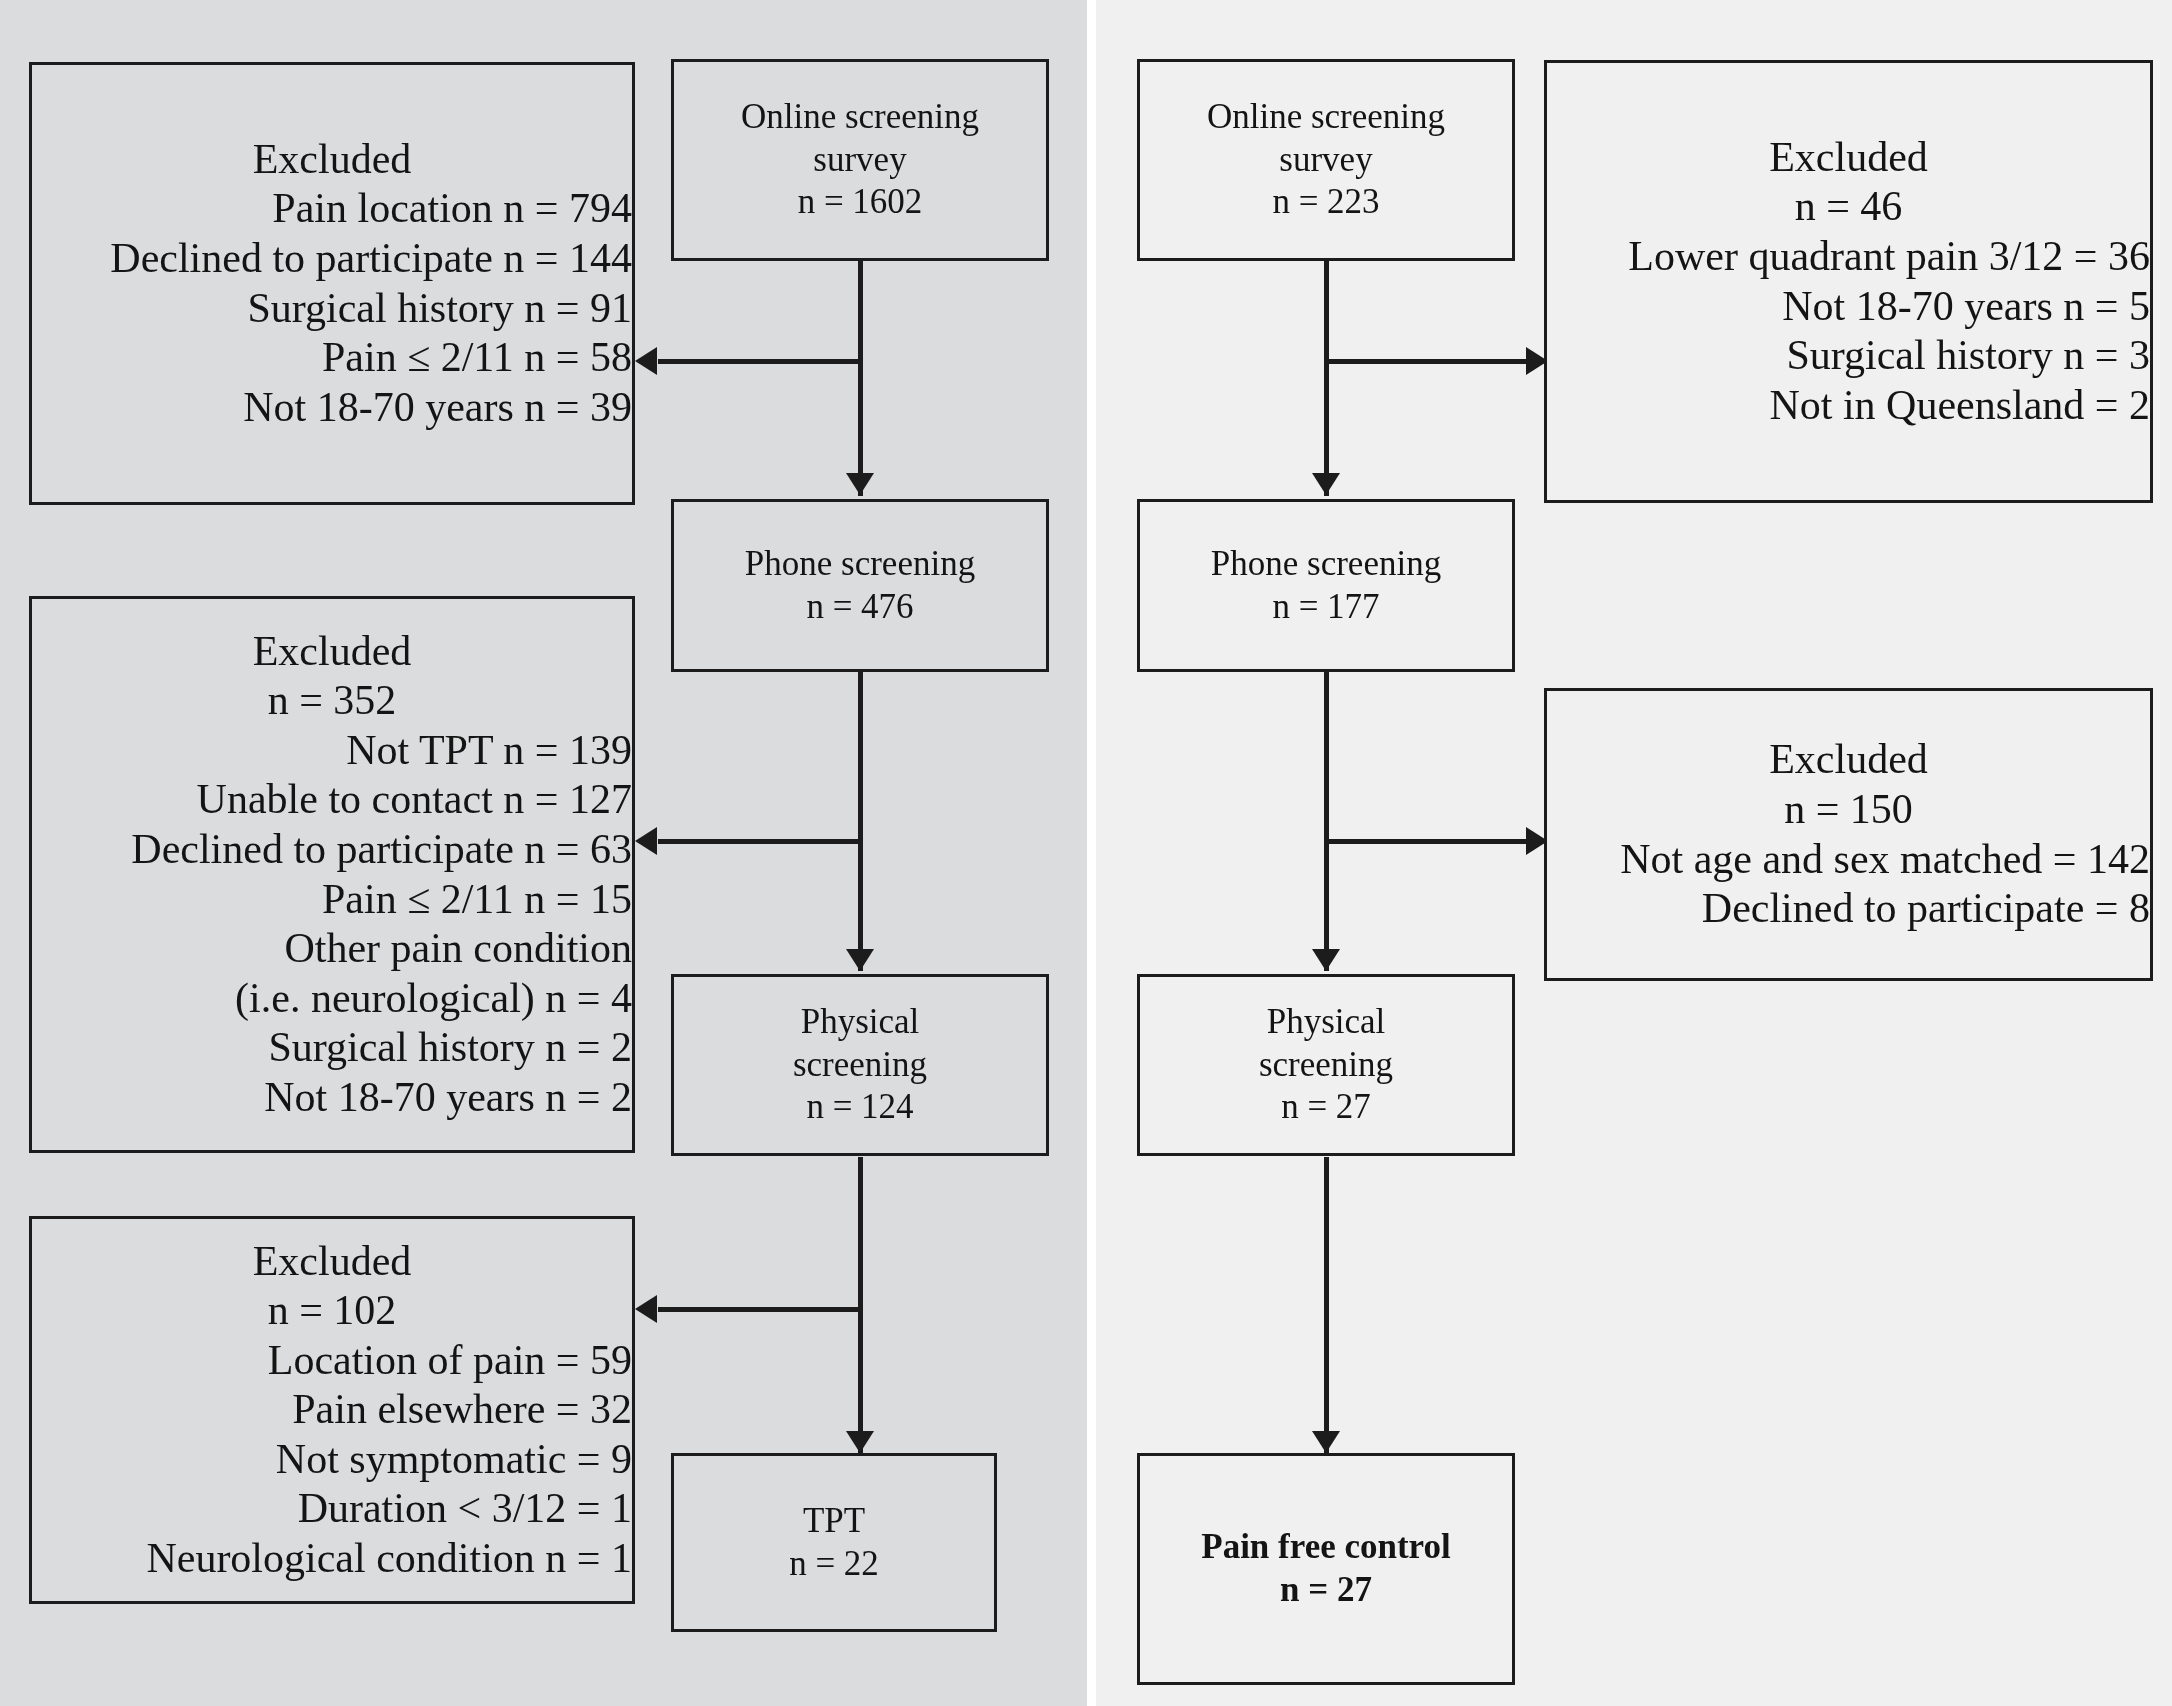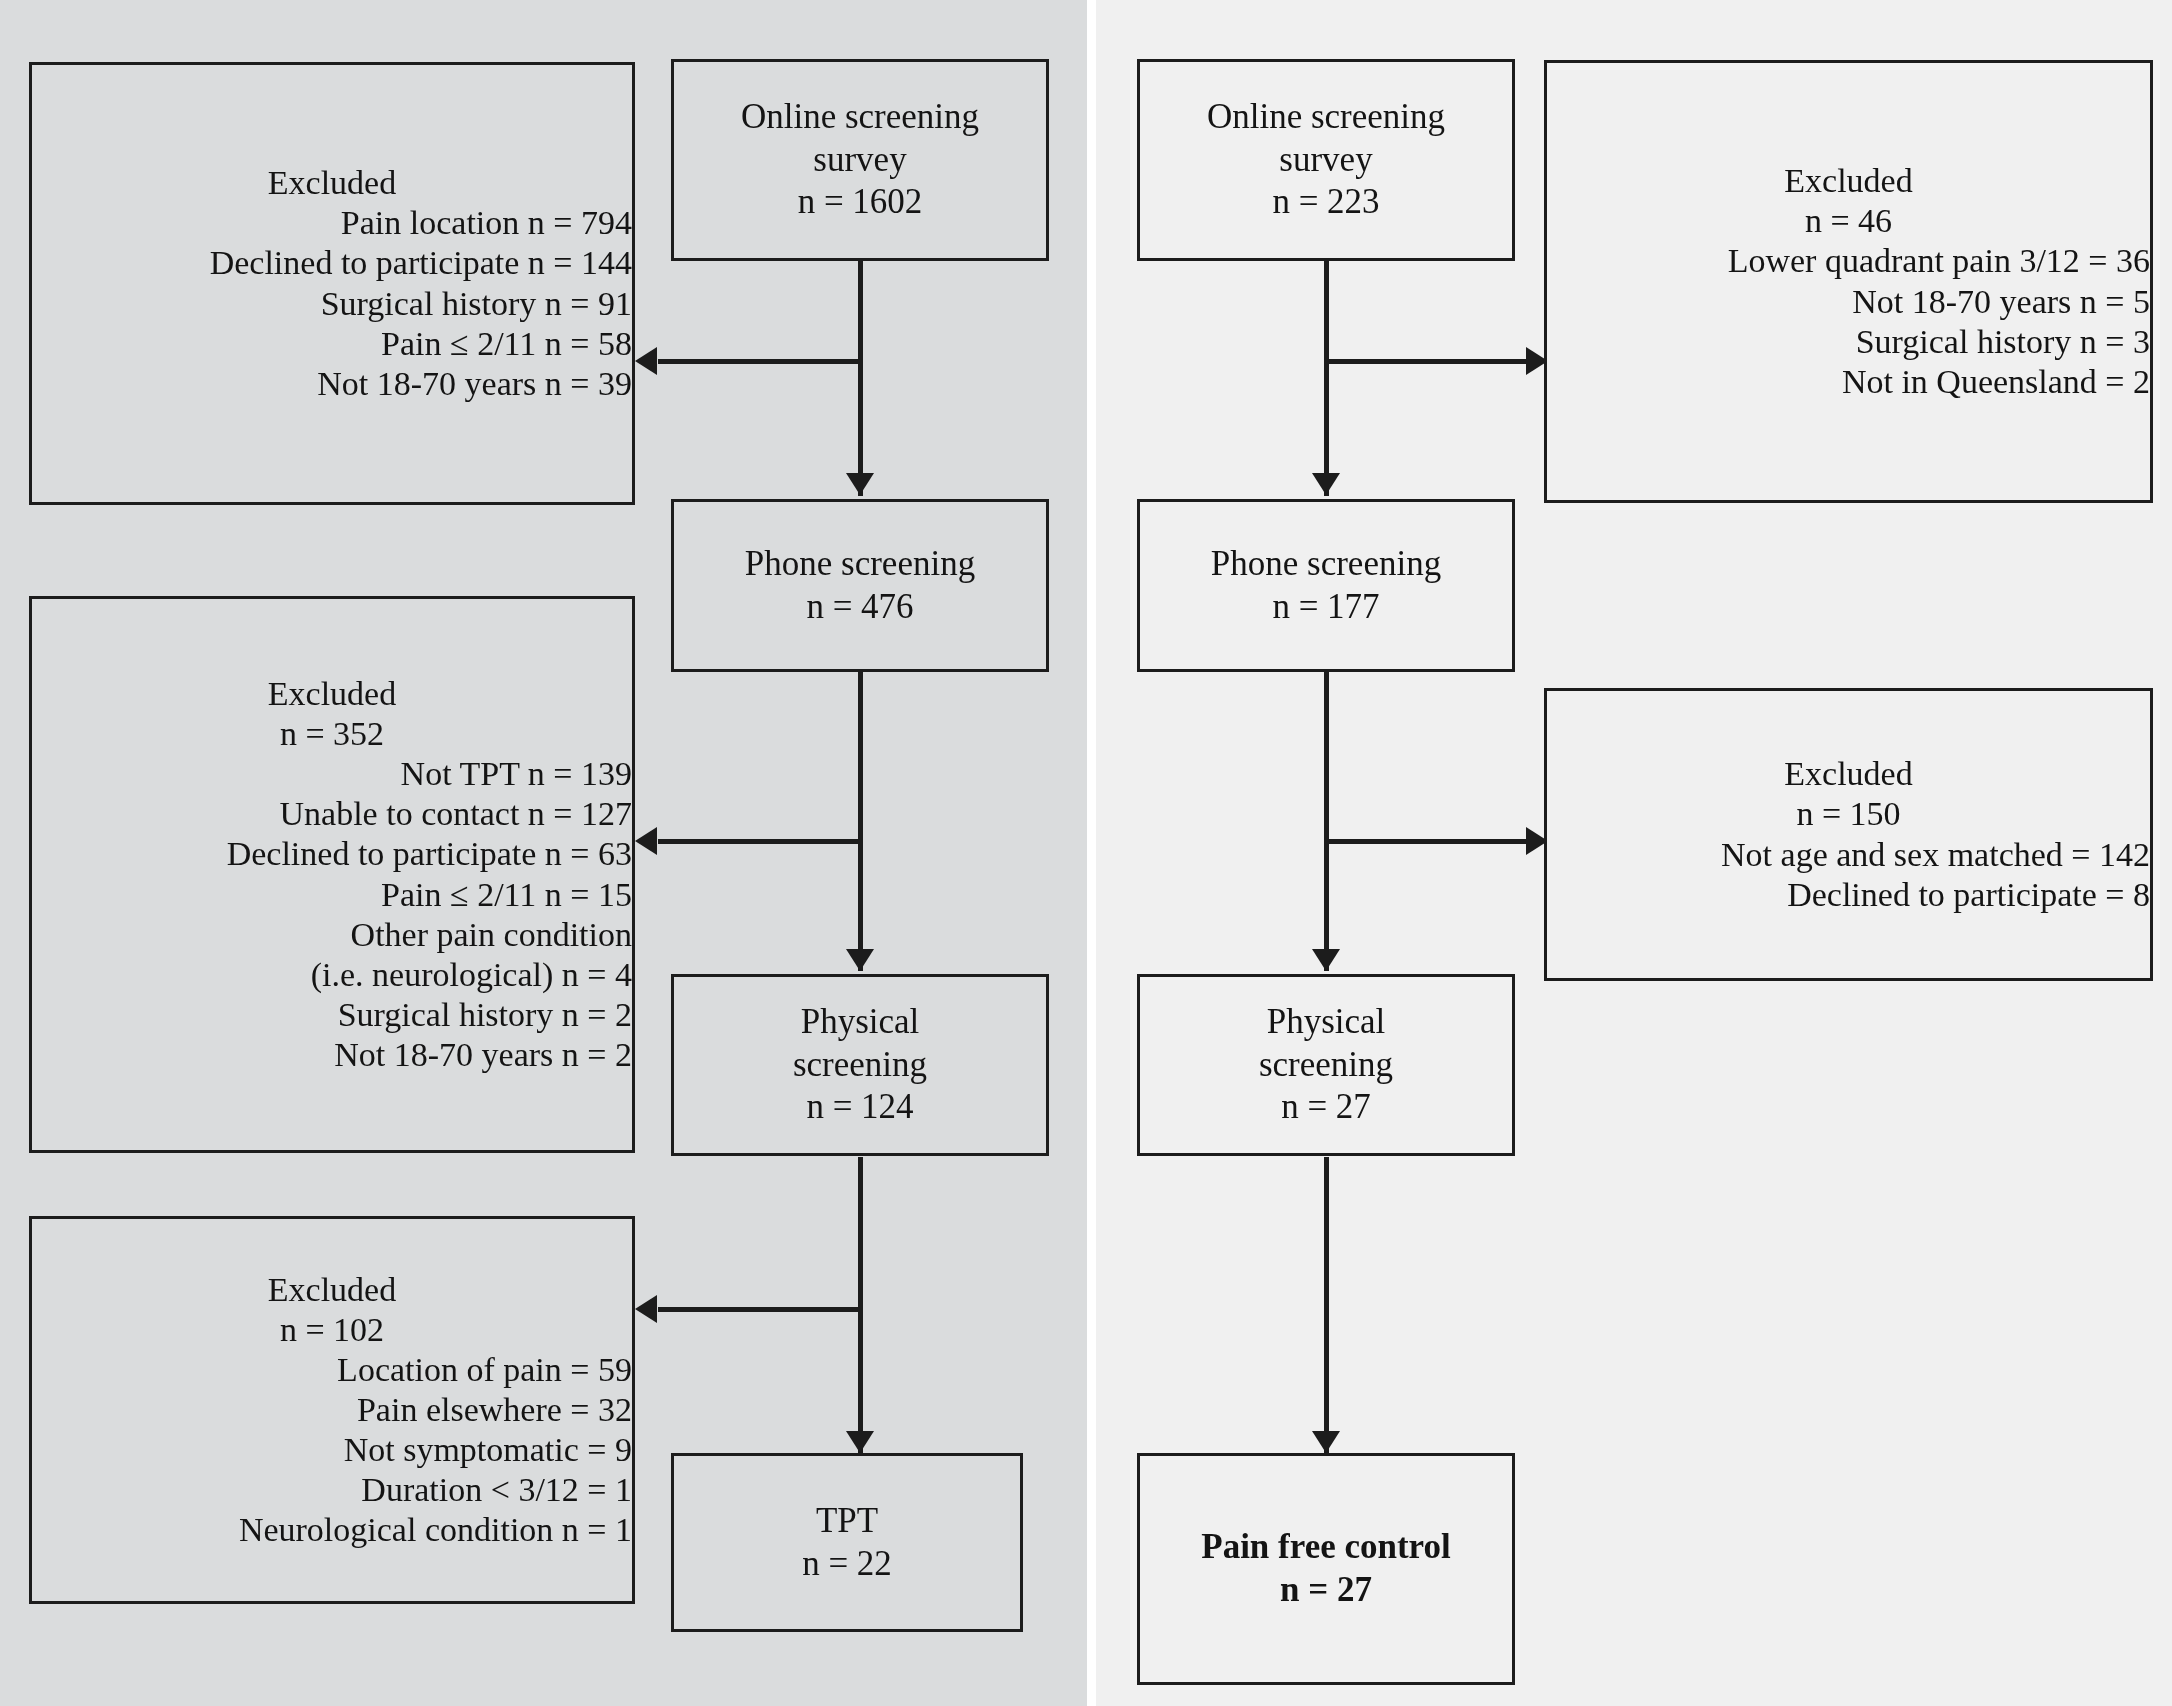--- a/index.html
+++ b/index.html
@@ -31,21 +31,21 @@
     display: flex;
     flex-direction: column;
     justify-content: center;
     color: #141414;
     z-index: 5;
   }
   .node.shaded  { background: #dadcdd; }
   .node.plain   { background: #f0f0f0; }
 
   .node .line {
-    font-size: 34px;
+    font-size: 42px;
     line-height: 1.18;
     white-space: nowrap;
   }
   .node .line.center { text-align: center; }
   .node .line.left   { text-align: right; padding-left: 17px; }
 
   .node.stage .line { font-size: 35px; line-height: 1.22; }
 
   
   .seg {
@@ -157,21 +157,21 @@
     <div class="line center">Phone screening</div>
     <div class="line center">n = 476</div>
   </div>
 
   <div class="node shaded stage" style="left:671px; top:974px; width:378px; height:182px;">
     <div class="line center">Physical</div>
     <div class="line center">screening</div>
     <div class="line center">n = 124</div>
   </div>
 
-  <div class="node shaded stage" style="left:671px; top:1453px; width:352px; height:179px;">
+  <div class="node shaded stage" style="left:671px; top:1453px; width:326px; height:179px;">
     <div class="line center">TPT</div>
     <div class="line center">n = 22</div>
   </div>
 
   <div class="node plain stage" style="left:1137px; top:59px; width:378px; height:202px;">
     <div class="line center">Online screening</div>
     <div class="line center">survey</div>
     <div class="line center">n = 223</div>
   </div>
 

